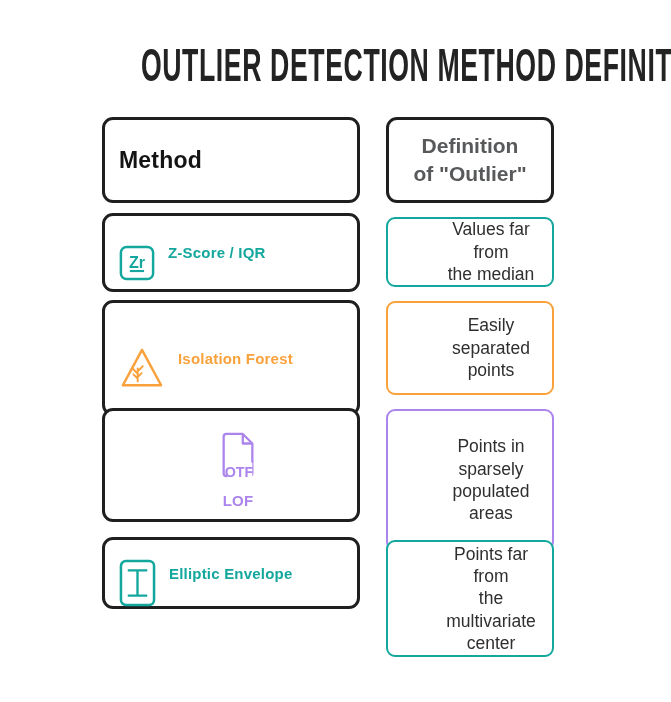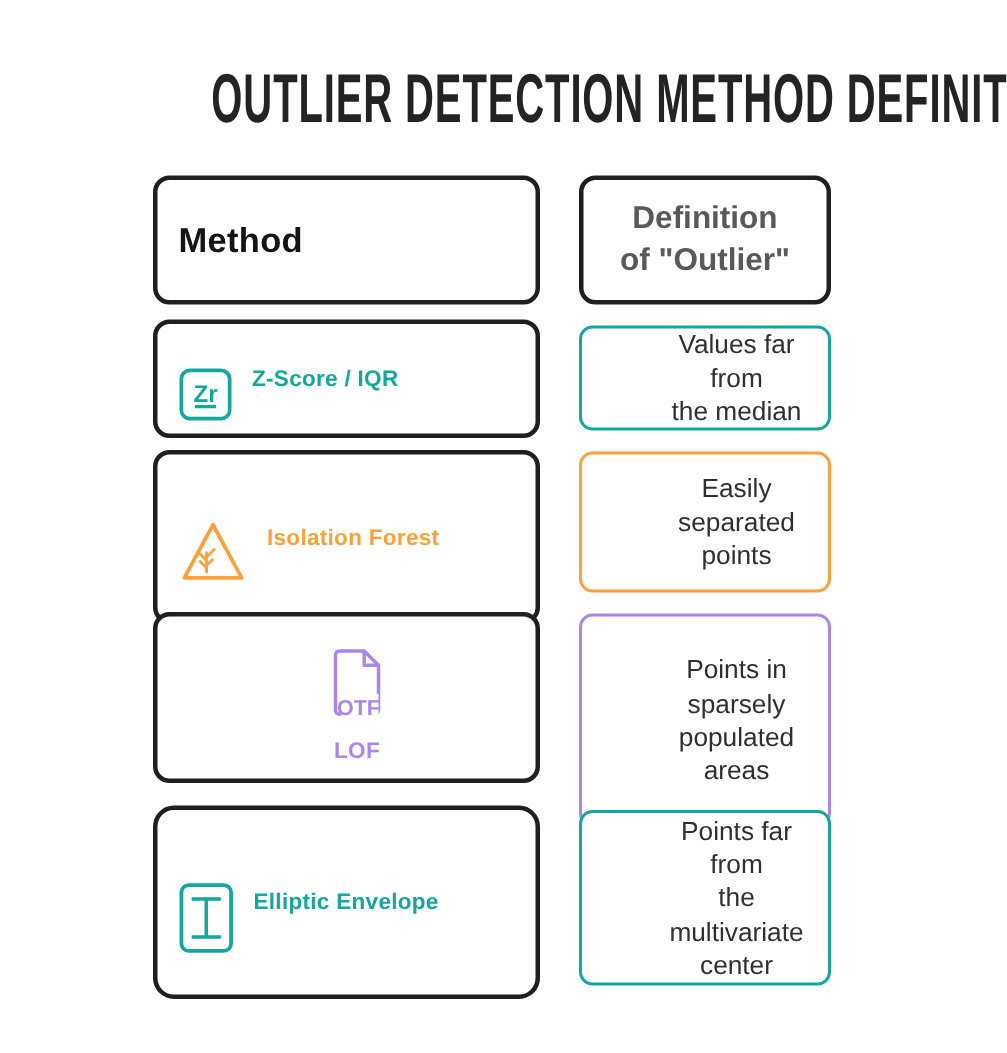--- a/index.html
+++ b/index.html
@@ -23,21 +23,21 @@
     display:flex;align-items:center;justify-content:center;text-align:center;
     padding:4px 6px;
   }
   .rbox.header-def{border:3px solid #1f1f1f;border-radius:11px;}
   .rbox.colored{border:2.4px solid currentColor;padding-left:48px;}
   
   .r0l{top:117px;height:86px;}  .r0r{top:117px;height:86px;}
   .r1l{top:213px;height:79px;}  .r1r{top:217px;height:70px;}
   .r2l{top:300px;height:116px;}  .r2r{top:301px;height:94px;}
   .r3l{top:408px;height:114px;flex-direction:column;} .r3r{top:409px;height:142px;}
-  .r4l{top:537px;height:129px;border-radius:14px;}  .r4r{top:540px;height:117px;}
+  .r4l{top:537px;height:72px;}  .r4r{top:540px;height:117px;}
 
   .method-head{font-size:23px;font-weight:600;color:#141414;letter-spacing:.2px;}
   .mlabel{font-size:15px;font-weight:700;letter-spacing:.2px;white-space:nowrap;}
   .defhead{
     font-size:21px;font-weight:600;color:#57595b;line-height:1.32;
     white-space:pre-line;
   }
   .dtext{
     font-size:17.5px;font-weight:500;color:#2f2f2f;line-height:1.28;
     white-space:pre-line;

